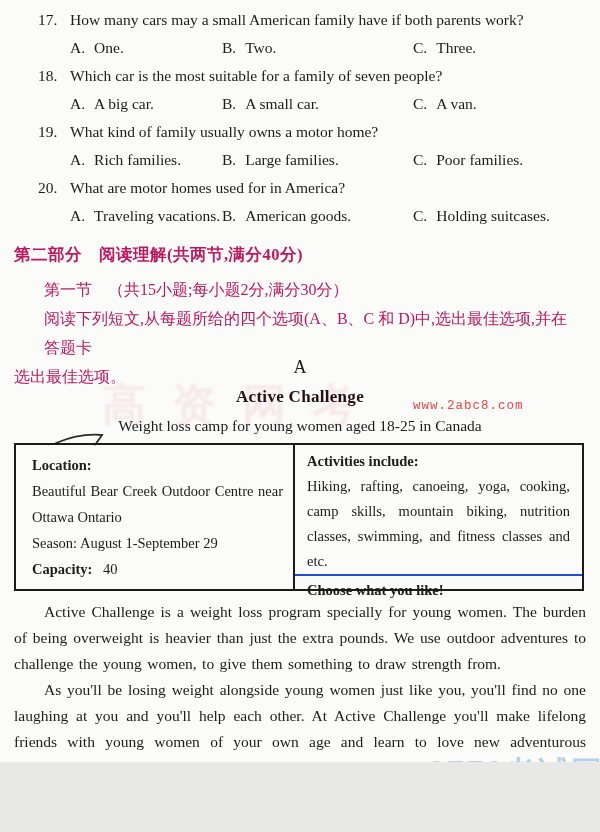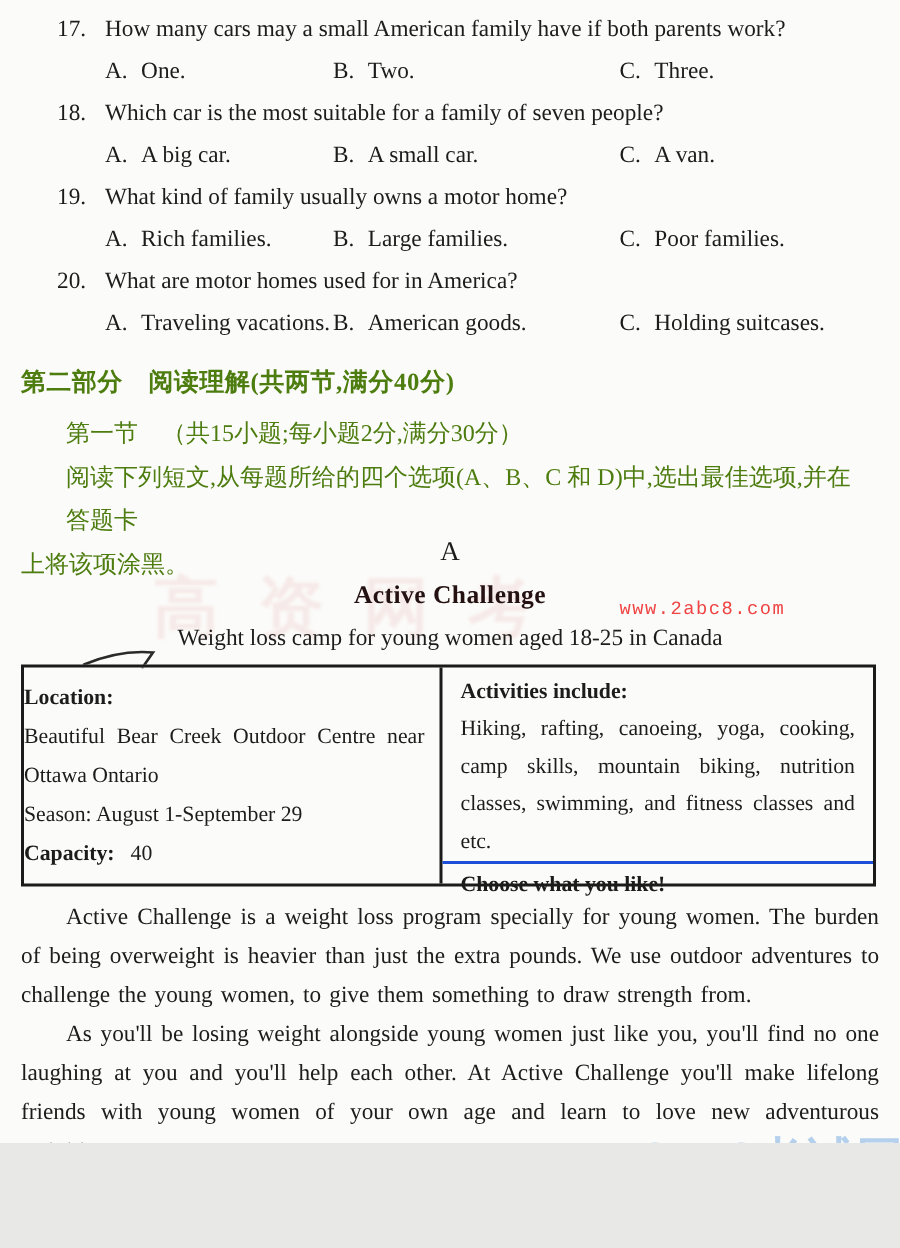--- a/index.html
+++ b/index.html
@@ -10,36 +10,36 @@
   }
   
   .questions{position:absolute;top:6px;left:14px;right:14px;font-size:15.5px;}
   .q-line{position:relative;height:28px;line-height:28px;padding-left:56px;}
   .q-num{position:absolute;left:24px;top:0;}
   .opts{position:relative;height:28px;line-height:28px;}
   .opt{position:absolute;top:0;white-space:nowrap;}
   .opt .ol{margin-right:9px;}
   .opt-a{left:56px}.opt-b{left:208px}.opt-c{left:399px}
   
-  .part2{position:absolute;top:240px;left:14px;right:21px;font-size:16px;line-height:29px;color:#4d7c0f;}
+  .part2{position:absolute;top:240px;left:14px;right:21px;font-size:16px;line-height:29px;color:#be185d;}
   .part2 .h{font-weight:bold;font-size:16.5px;margin-bottom:6px;letter-spacing:.5px;}
   .part2 .ind{padding-left:30px;}
   
   .passage-head{position:absolute;top:352px;left:0;right:0;text-align:center;z-index:2;}
   .p-label{font-size:18px;line-height:30px;}
   .p-title{font-size:17px;font-weight:bold;line-height:30px;color:#241212;letter-spacing:.3px;}
   .p-sub{font-size:15.5px;line-height:28px;}
   .gray-url{position:absolute;top:399px;left:413px;z-index:3;
     font-family:"Liberation Mono","DejaVu Sans Mono",monospace;
     font-size:12.5px;color:#ef4444;letter-spacing:1px;}
   
   .info-table{position:absolute;top:443px;left:14px;width:570px;height:148px;
     border:2px solid #1b1b1b;display:flex;box-sizing:border-box;z-index:2;background:rgba(251,251,249,.6);}
   .cell{box-sizing:border-box;}
-  .cell-left{width:279px;border-right:2px solid #1b1b1b;padding:7px 10px 4px 0;
+  .cell-left{width:279px;border-right:2px solid #1b1b1b;padding:7px 10px 4px 16px;
     font-size:14.5px;line-height:26px;}
   .cell-left .val{text-align:justify;}
   .cell-right{flex:1;padding:4px 12px 0 12px;font-size:14.5px;line-height:25px;
     display:flex;flex-direction:column;}
   .blb{font-weight:bold;}
   .act-text{text-align:justify;}
   .choose-row{margin:auto -12px 0;padding:1px 12px 2px;border-top:2px solid #1d4ed8;
     font-weight:bold;line-height:26px;}
   
   .paragraphs{position:absolute;top:599px;left:14px;width:572px;z-index:1;
@@ -114,21 +114,21 @@
         <span class="opt opt-b"><span class="ol">B.</span><span>American goods.</span></span>
         <span class="opt opt-c"><span class="ol">C.</span><span>Holding suitcases.</span></span>
       </div>
     </div>
   </section>
 
   <section class="part2">
     <div class="h">第二部分　阅读理解(共两节,满分40分)</div>
     <div class="ind">第一节　（共15小题;每小题2分,满分30分）</div>
     <div class="ind">阅读下列短文,从每题所给的四个选项(A、B、C 和 D)中,选出最佳选项,并在答题卡</div>
-    <div>上将该项涂黑。</div>
+    <div>选出最佳选项。</div>
   </section>
 
   <div class="passage-head">
     <div class="p-label">A</div>
     <div class="p-title">Active Challenge</div>
     <div class="p-sub">Weight loss camp for young women aged 18-25 in Canada</div>
   </div>
 
   <div class="gray-url">www.2abc8.com</div>
 

